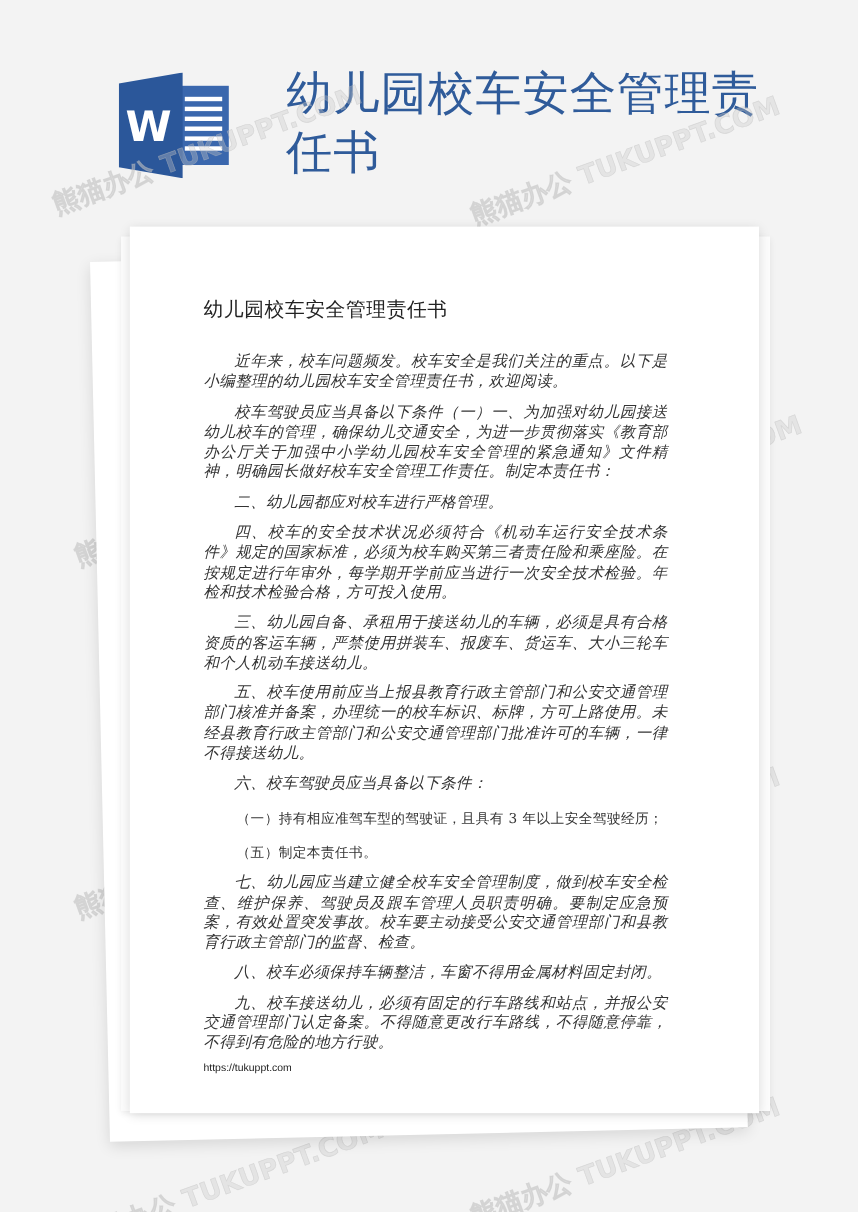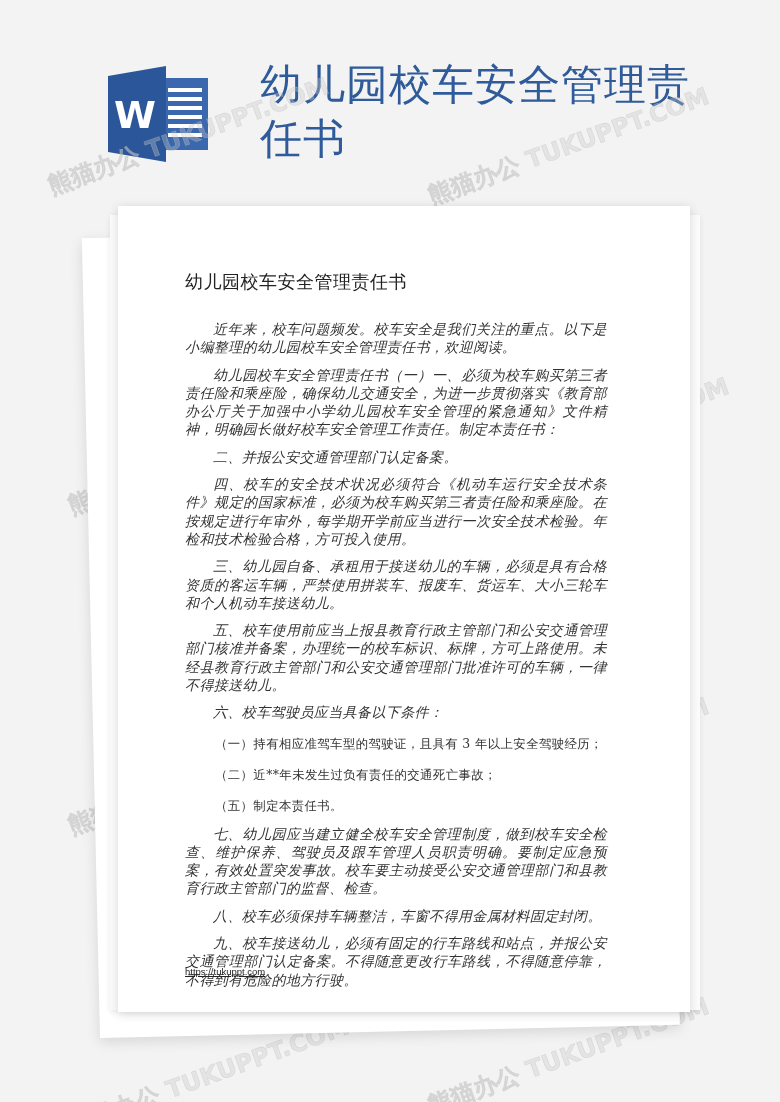--- a/index.html
+++ b/index.html
@@ -25,21 +25,21 @@
     background: #fcfcfc; box-shadow: 0 2px 6px rgba(0,0,0,0.08);
   }
   .sheet {
     position: absolute; left: 118px; top: 206px; width: 572px; height: 806px;
     background: #fff; box-shadow: 0 2px 10px rgba(0,0,0,0.15);
   }
   .doc { position: absolute; left: 185px; top: 270px; width: 422px; color: #333; }
   .doc-title { font-size: 18px; line-height: 24px; margin: 0 0 26px 0; color: #222; font-weight: normal; letter-spacing: 0.5px; }
   .para { font-size: 14px; line-height: 18.3px; text-indent: 2em; margin: 0 0 9px 0; text-align: justify; letter-spacing: 0.4px; font-style: italic; }
   .item { font-size: 12.4px; line-height: 18.3px; padding-left: 30px; margin: 13px 0 9px 0; letter-spacing: 0.4px; }
-  .url { position: absolute; left: 185px; top: 966px; font-family: "Liberation Sans", sans-serif; font-size: 9.5px; color: #222; text-decoration: underline; }
+  .url { position: absolute; left: 185px; top: 966px; font-family: "Liberation Sans", sans-serif; font-size: 9.5px; color: #222; }
   .wm {
     position: absolute; color: rgba(200,200,200,0.35); font-family: "DejaVu Sans", sans-serif;
     font-size: 24px; font-weight: bold; transform: rotate(-20deg); white-space: nowrap; pointer-events: none;
     -webkit-text-stroke: 0.6px rgba(190,190,190,0.45);
   }
 </style>
 </head>
 <body>
 
 <div class="header">
@@ -68,27 +68,26 @@
 <div class="wm" style="left:60px; top:1060px;">熊猫办公 TUKUPPT.COM</div>
 <div class="wm" style="left:420px; top:1040px;">熊猫办公 TUKUPPT.COM</div>
 
 <div class="sheet-back"></div>
 <div class="sheet-back2"></div>
 <div class="sheet"></div>
 
 <div class="doc">
   <h1 class="doc-title">幼儿园校车安全管理责任书</h1>
   <p class="para">近年来，校车问题频发。校车安全是我们关注的重点。以下是小编整理的幼儿园校车安全管理责任书，欢迎阅读。</p>
-  <p class="para">幼儿园校车安全管理责任书（一）一、必须为校车购买第三者责任险和乘座险，确保幼儿交通安全，为进一步贯彻落实《教育部办公厅关于加强中小学幼儿园校车安全管理的紧急通知》文件精神，明确园长做好校车安全管理工作责任。制定本责任书：</p>
-  <p class="para">二、并报公安交通管理部门认定备案。</p>
+  <p class="para">校车驾驶员应当具备以下条件（一）一、为加强对幼儿园接送幼儿校车的管理，确保幼儿交通安全，为进一步贯彻落实《教育部办公厅关于加强中小学幼儿园校车安全管理的紧急通知》文件精神，明确园长做好校车安全管理工作责任。制定本责任书：</p>
+  <p class="para">二、幼儿园都应对校车进行严格管理。</p>
   <p class="para">四、校车的安全技术状况必须符合《机动车运行安全技术条件》规定的国家标准，必须为校车购买第三者责任险和乘座险。在按规定进行年审外，每学期开学前应当进行一次安全技术检验。年检和技术检验合格，方可投入使用。</p>
   <p class="para">三、幼儿园自备、承租用于接送幼儿的车辆，必须是具有合格资质的客运车辆，严禁使用拼装车、报废车、货运车、大小三轮车和个人机动车接送幼儿。</p>
   <p class="para">五、校车使用前应当上报县教育行政主管部门和公安交通管理部门核准并备案，办理统一的校车标识、标牌，方可上路使用。未经县教育行政主管部门和公安交通管理部门批准许可的车辆，一律不得接送幼儿。</p>
   <p class="para">六、校车驾驶员应当具备以下条件：</p>
   <p class="item">（一）持有相应准驾车型的驾驶证，且具有 3 年以上安全驾驶经历；</p>
-  <p class="item">（二）近**年未发生过负有责任的交通死亡事故；</p>
   <p class="item">（五）制定本责任书。</p>
   <p class="para">七、幼儿园应当建立健全校车安全管理制度，做到校车安全检查、维护保养、驾驶员及跟车管理人员职责明确。要制定应急预案，有效处置突发事故。校车要主动接受公安交通管理部门和县教育行政主管部门的监督、检查。</p>
   <p class="para">八、校车必须保持车辆整洁，车窗不得用金属材料固定封闭。</p>
   <p class="para">九、校车接送幼儿，必须有固定的行车路线和站点，并报公安交通管理部门认定备案。不得随意更改行车路线，不得随意停靠，不得到有危险的地方行驶。</p>
 </div>
 
 <div class="url">https://tukuppt.com</div>
 
 </body></html>

